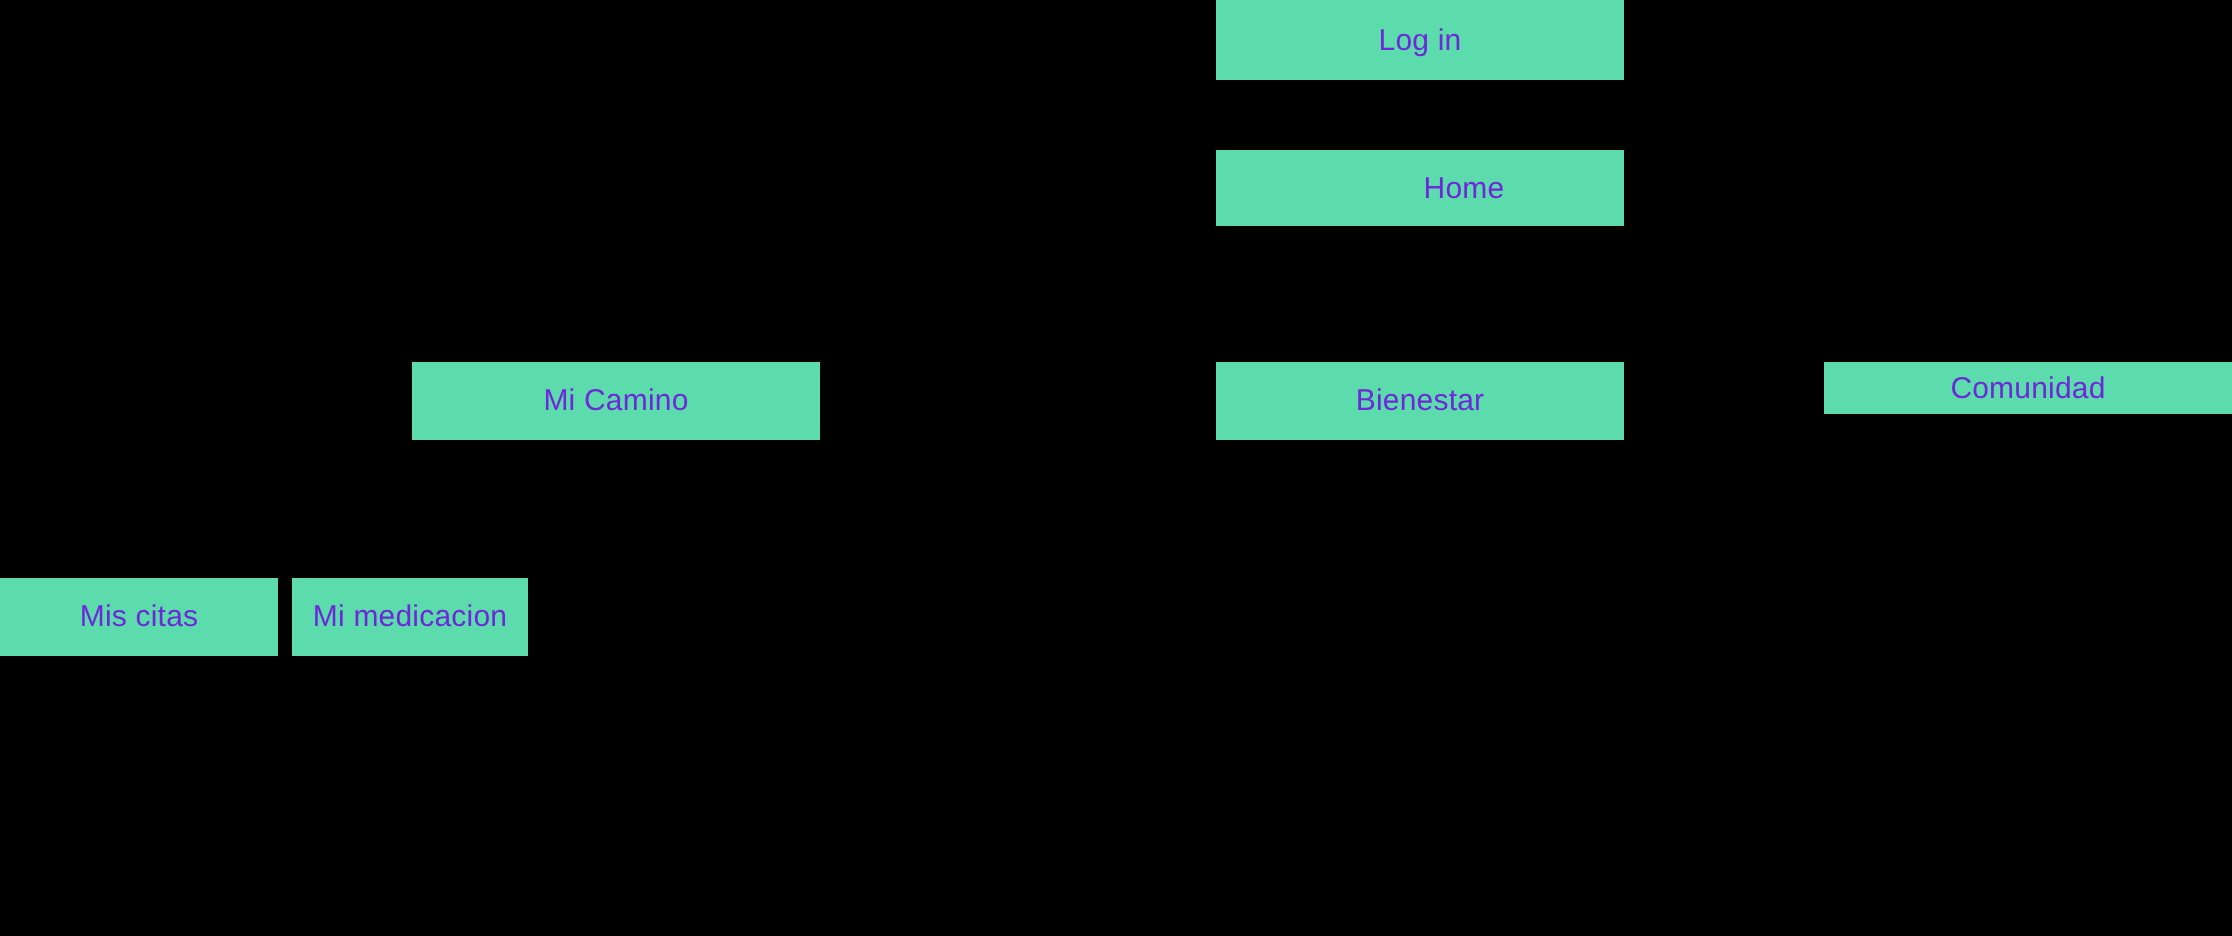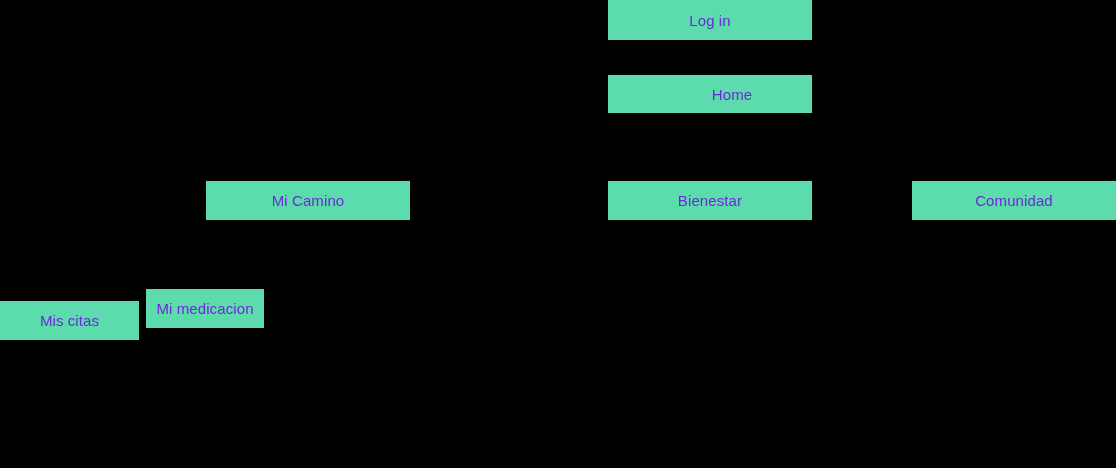--- a/index.html
+++ b/index.html
@@ -39,23 +39,23 @@
     text-align: center;
   }
 
   
   #node-login   { left: 608px; top: 0px;   width: 204px; height: 40px; }
   
   #node-home    { left: 608px; top: 75px;  width: 204px; height: 38px; padding-left: 44px; }
   
   #node-micamino   { left: 206px; top: 181px; width: 204px; height: 39px; align-items: center; }
   #node-bienestar  { left: 608px; top: 181px; width: 204px; height: 39px; }
-  #node-comunidad  { left: 912px; top: 181px; width: 204px; height: 39px; }
+  #node-comunidad  { left: 912px; top: 181px; width: 204px; height: 26px; }
   
-  #node-miscitas      { left: 0px;   top: 301px; width: 139px; height: 39px; }
+  #node-miscitas      { left: 0px;   top: 289px; width: 139px; height: 39px; }
   #node-mimedicacion  { left: 146px; top: 289px; width: 118px; height: 39px; }
   #node-misresultados { left: 296px; top: 289px; width: 135px; height: 39px; }
   #node-misnotas      { left: 446px; top: 289px; width: 134px; height: 39px; }
 </style>
 </head>
 <body>
 
 <div id="canvas">
 
   <div class="node" id="node-login">

